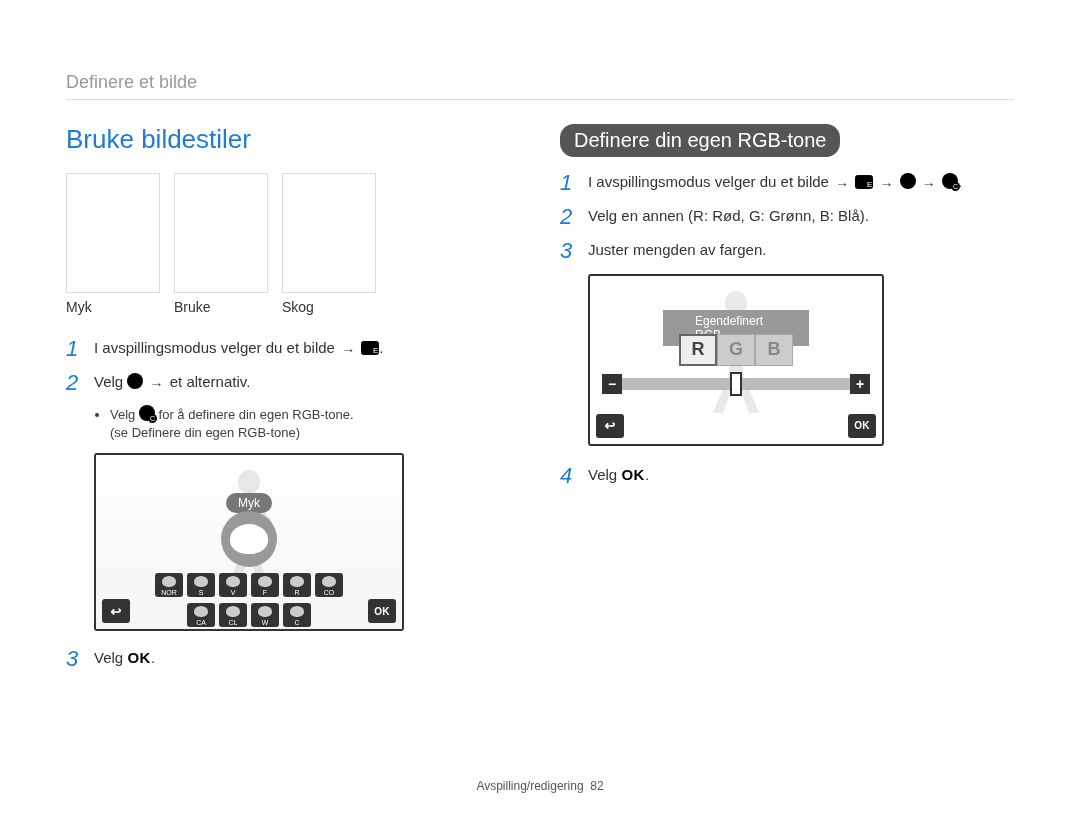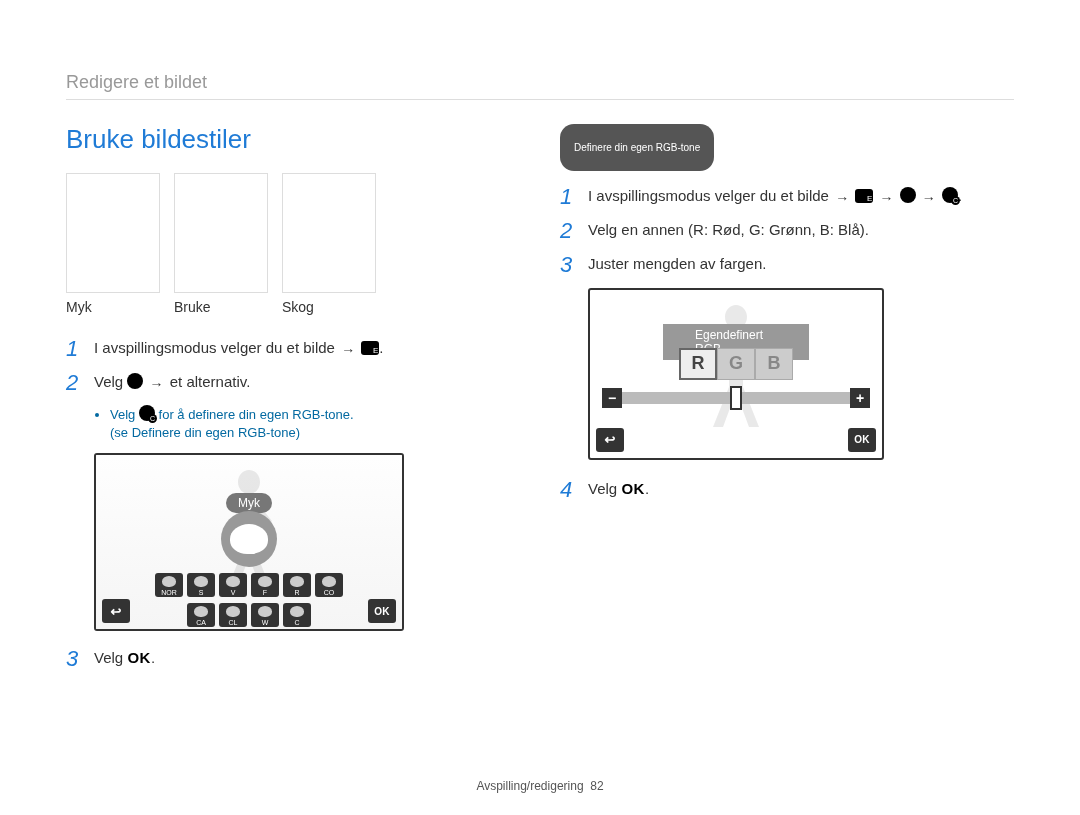--- a/index.html
+++ b/index.html
@@ -76,29 +76,29 @@
   .step-text {
     font-size: 15px;
     line-height: 1.4;
     color: #333;
   }
   .bullets {
     margin-left: 28px;
     margin-top: 2px;
     margin-bottom: 8px;
     font-size: 13px;
-    color: #0369a1;
+    color: #404040;
   }
   .bullets li { list-style: disc; margin-left: 16px; line-height: 1.35; }
   .pill {
     display: inline-block;
     background: #555;
     color: #fff;
-    font-size: 10px;
-    padding: 18px 14px;
+    font-size: 20px;
+    padding: 5px 14px;
     border-radius: 14px;
     margin-bottom: 14px;
     font-weight: 500;
   }
   
   .ic {
     display: inline-flex;
     align-items: center;
     justify-content: center;
     vertical-align: -3px;
@@ -228,21 +228,21 @@
   .footer {
     position:absolute; bottom:22px; left:0; right:0;
     text-align:center; font-size:12px; color:#555;
   }
 </style>
 </head>
 <body>
 
 <div class="page">
 
-  <div class="breadcrumb">Redigere et bildet</div>
+  <div class="breadcrumb">Definere et bilde</div>
 
   <div class="columns">
 
     <div class="col">
 
       <h1 class="section-title">Bruke bildestiler</h1>
 
 
       <div class="thumbs">
         <div>

